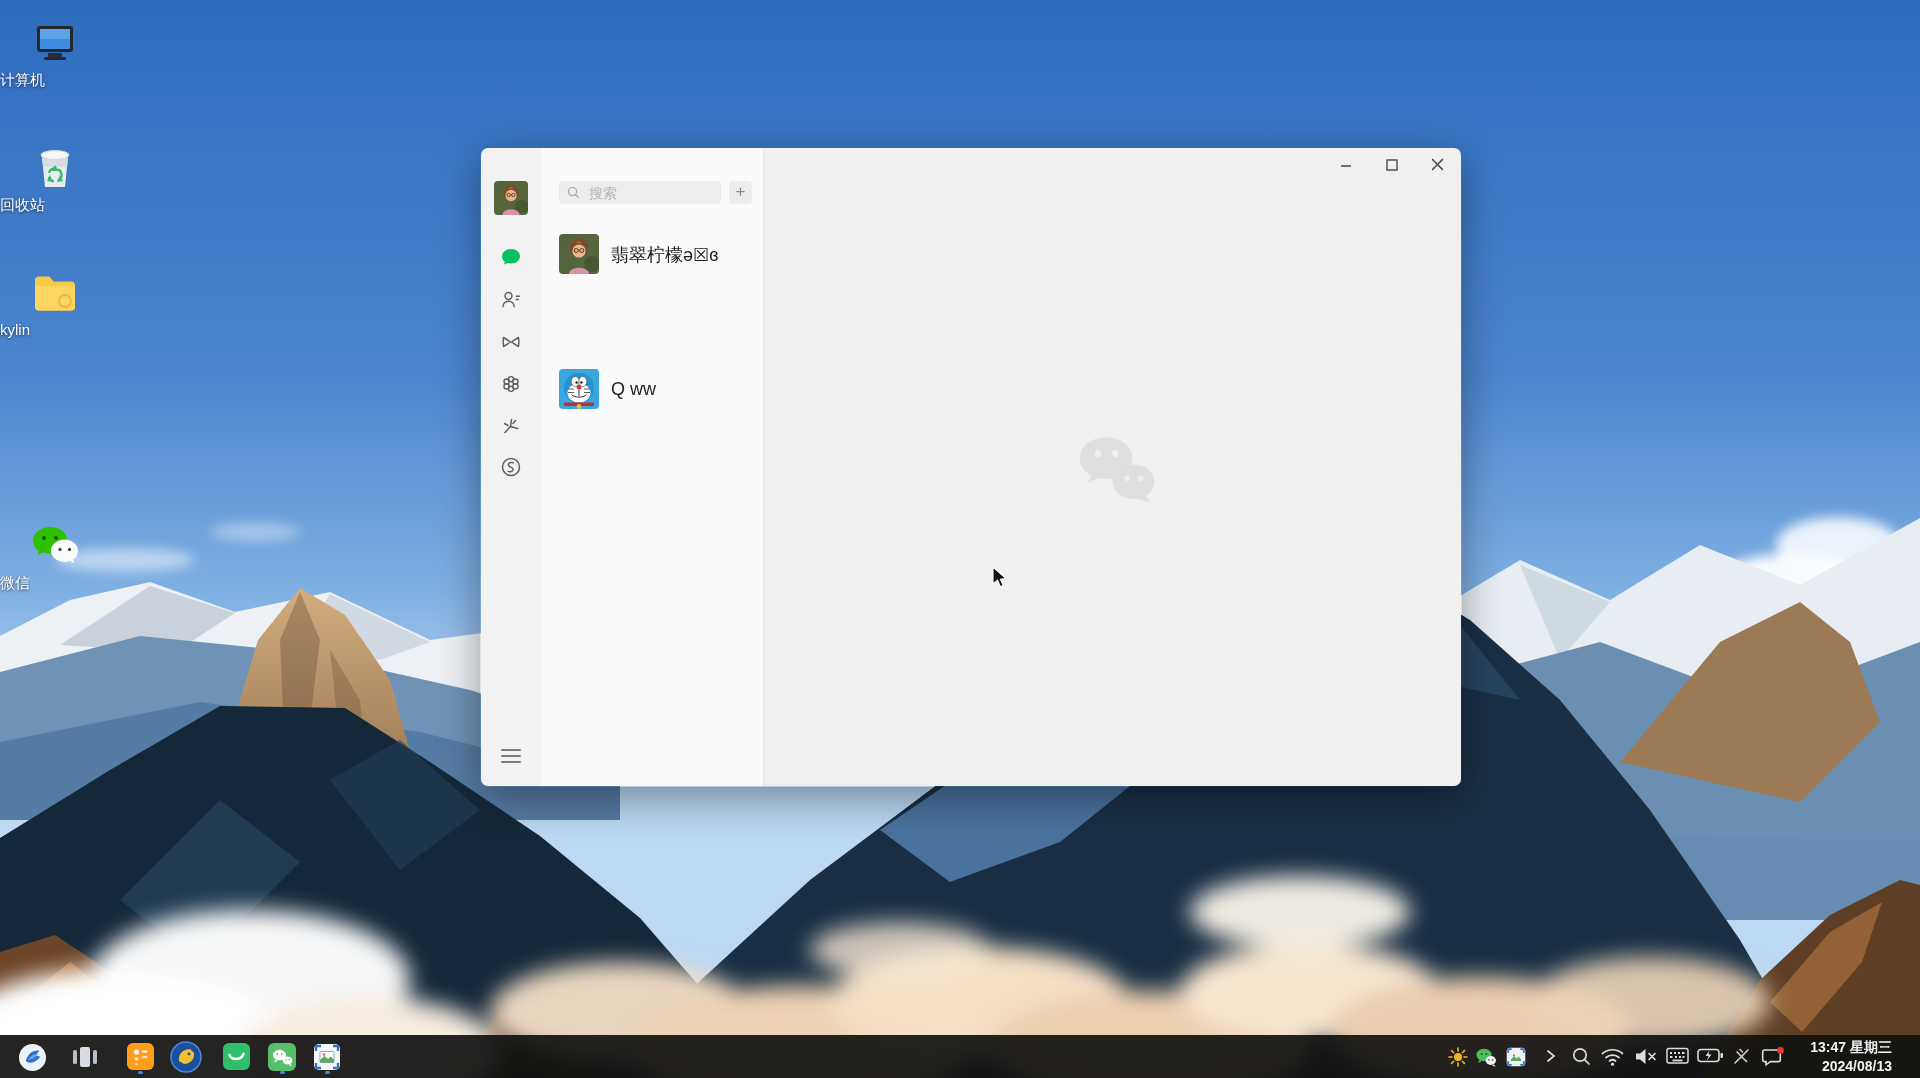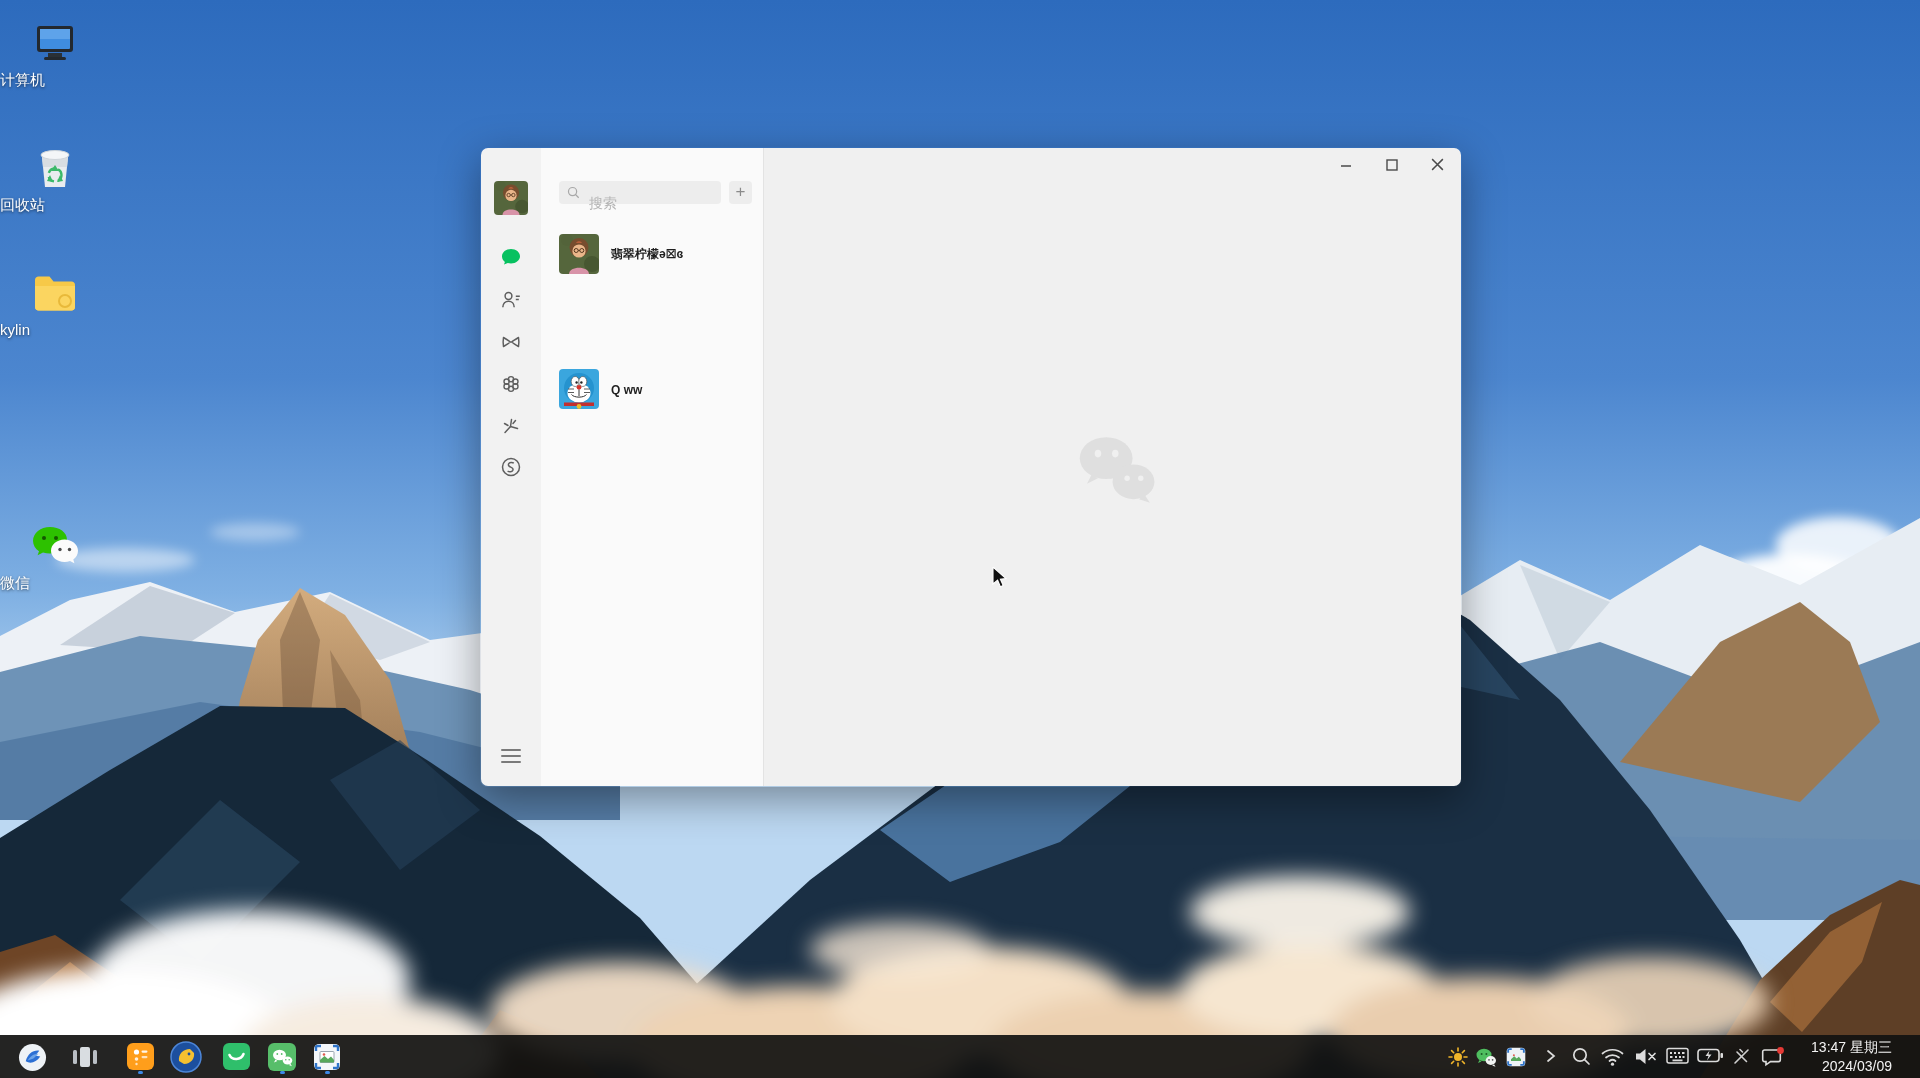--- a/index.html
+++ b/index.html
@@ -20,42 +20,42 @@
   #nav-rail{width:60px;background:#f2f2f2;position:relative;flex:none;}
   #nav-avatar{position:absolute;left:13px;top:33px;width:34px;height:34px;
       border-radius:4px;overflow:hidden;}
   .nav-icon{position:absolute;left:18px;width:24px;height:24px;}
   #chat-list{width:222px;background:#fafafa;position:relative;flex:none;
       border-right:1px solid #e3e3e3;}
   #search-box{position:absolute;left:18px;top:33px;width:162px;height:23px;
       background:#ededed;border-radius:4px;}
   #search-box input{position:absolute;left:28px;top:0;width:128px;height:23px;
       border:none;outline:none;background:transparent;font-size:14px;color:#666;
-      font-family:Liberation Sans, sans-serif;margin-top:9px;}
+      font-family:Liberation Serif, serif;}
   #search-box input::placeholder{color:#b4b4b4;}
   #search-glass{position:absolute;left:8px;top:5px;}
   #add-btn{position:absolute;left:188px;top:33px;width:23px;height:23px;
       background:#ededed;border-radius:4px;color:#8a8a8a;font-size:17px;
       line-height:22px;text-align:center;}
   .chat-row{position:absolute;left:0;width:222px;height:67px;}
   .chat-row .avatar{position:absolute;left:18px;top:13px;width:40px;height:40px;
       border-radius:4px;overflow:hidden;}
   .chat-row .cname{position:absolute;left:70px;top:0;height:67px;display:flex;
-      align-items:center;font-size:12px;color:#1f1f1f;white-space:nowrap;font-weight:bold;}
+      align-items:center;font-size:18px;color:#1f1f1f;white-space:nowrap;}
   #main-panel{flex:1;background:#f0f0f0;position:relative;}
   #win-controls{position:absolute;top:9px;right:16px;display:flex;gap:31px;}
   .wbtn{width:15px;height:15px;display:flex;align-items:center;justify-content:center;}
   #watermark{position:absolute;left:313px;top:286px;opacity:.55;}
   #wc-hamburger{position:absolute;left:20px;top:601px;width:20px;height:14px;}
   #wc-hamburger span{display:block;height:2px;background:#7a7a7a;margin-bottom:4px;border-radius:1px;}
   
   #cursor{position:absolute;left:992px;top:567px;}
   
   #taskbar{position:absolute;left:0;bottom:0;width:1920px;height:43px;
-      background:rgba(17,17,16,.92);}
+      background:rgba(17,17,16,.92);font-weight:bold;}
   .tb-icon{position:absolute;top:8px;}
   .run-dot{position:absolute;top:36px;width:5px;height:3px;border-radius:2px;background:#3c89e8;}
   #tb-clock{position:absolute;right:28px;top:3px;text-align:right;color:#f3f3f3;
       font-size:14px;line-height:19px;}
 </style>
 </head>
 <body>
 
 <div id="stage">
 
@@ -546,17 +546,17 @@
 
     <div class="tb-icon" style="left:1761px;top:11px">
       <svg width="24" height="22" viewBox="0 0 24 22">
         <path d="M3.5 4 h14 a1.8 1.8 0 0 1 1.8 1.8 v8 a1.8 1.8 0 0 1 -1.8 1.8 h-8 l-4.5 3.2 v-3.2 h-1.5 a1.8 1.8 0 0 1 -1.8 -1.8 v-8 A1.8 1.8 0 0 1 3.5 4 Z" fill="none" stroke="#dcdcdc" stroke-width="1.6"></path>
         <circle cx="19.5" cy="4.5" r="3.4" fill="#e53935"></circle>
       </svg>
     </div>
 
     <div id="tb-clock">
       <div>13:47 星期三</div>
-      <div>2024/03/09</div>
+      <div>2024/08/13</div>
     </div>
   </div>
 
 </div>
 
 </body></html>

